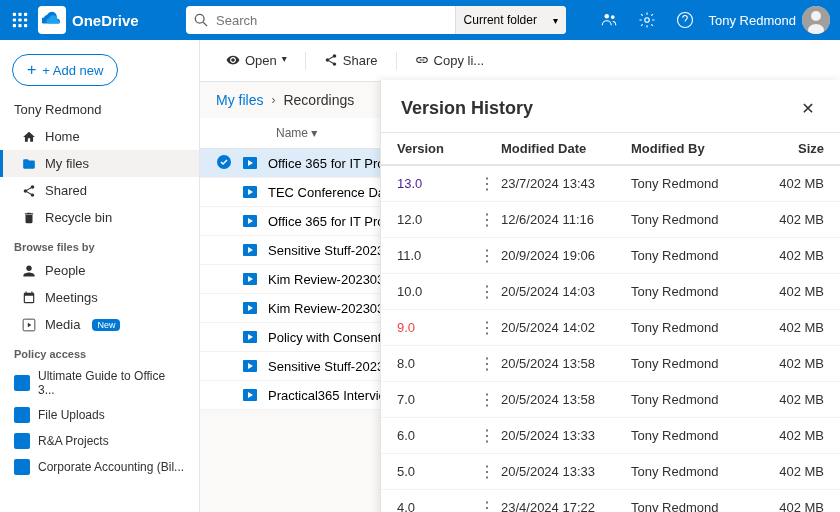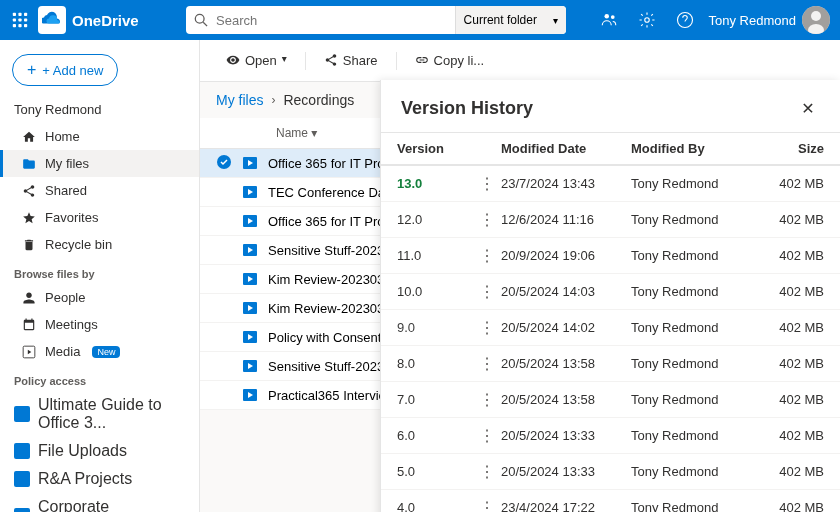--- a/index.html
+++ b/index.html
@@ -32,21 +32,21 @@
 
     
     .sidebar { width: 200px; background: white; padding: 10px 0; overflow-y: auto; border-right: 1px solid #e5e5e5; flex-shrink: 0; }
     .add-new-btn { margin: 4px 12px 10px; background: white; border: 1.5px solid #0078d4; border-radius: 20px; padding: 6px 14px; color: #0078d4; font-size: 13px; cursor: pointer; display: flex; align-items: center; gap: 6px; }
     .sidebar-user { padding: 6px 14px; font-size: 13px; color: #323130; font-weight: 500; }
     .sidebar-item { display: flex; align-items: center; gap: 8px; padding: 6px 18px; cursor: pointer; color: #323130; font-size: 13px; border-left: 3px solid transparent; }
     .sidebar-item.active { background: #f3f2f1; border-left: 3px solid #0078d4; font-weight: 500; }
     .sidebar-section { padding: 10px 14px 4px; font-size: 11px; font-weight: 600; color: #605e5c; text-transform: none; }
     .sidebar-item-icon { width: 16px; display: flex; align-items: center; justify-content: center; flex-shrink: 0; }
     .badge-new { background: #0078d4; color: white; font-size: 9px; padding: 1px 5px; border-radius: 4px; margin-left: 4px; }
-    .quick-item { display: flex; align-items: center; gap: 8px; padding: 5px 14px; cursor: pointer; color: #323130; font-size: 16px; }
+    .quick-item { display: flex; align-items: center; gap: 8px; padding: 5px 14px; cursor: pointer; color: #323130; font-size: 12px; }
     .quick-icon { width: 16px; height: 16px; border-radius: 2px; flex-shrink: 0; }
 
     
     .content-area { flex: 1; display: flex; flex-direction: column; background: #faf9f8; overflow: hidden; }
     .toolbar { display: flex; align-items: center; gap: 8px; padding: 8px 16px; background: white; border-bottom: 1px solid #e5e5e5; }
     .toolbar-btn { display: flex; align-items: flex-start; gap: 5px; padding: 5px 10px; border: none; background: none; cursor: pointer; font-size: 13px; color: #323130; border-radius: 4px; }
     .toolbar-sep { width: 1px; height: 18px; background: #e5e5e5; }
 
     .breadcrumb { display: flex; align-items: center; gap: 8px; padding: 10px 16px; font-size: 14px; color: #323130; }
     .breadcrumb-link { color: #0078d4; cursor: pointer; }
@@ -183,28 +183,20 @@
       <span class="sidebar-item-icon">
         <svg width="14" height="14" viewBox="0 0 24 24" fill="#323130">
             <path d="M18 16.08c-.76 0-1.44.3-1.96.77L8.91 12.7c.05-.23.09-.46.09-.7s-.04-.47-.09-.7l7.05-4.11c.54.5 1.25.81 2.04.81 1.66 0 3-1.34 3-3s-1.34-3-3-3-3 1.34-3 3c0 .24.04.47.09.7L8.04 9.81C7.5 9.31 6.79 9 6 9c-1.66 0-3 1.34-3 3s1.34 3 3 3c.79 0 1.5-.31 2.04-.81l7.12 4.16c-.05.21-.08.43-.08.65 0 1.61 1.31 2.92 2.92 2.92 1.61 0 2.92-1.31 2.92-2.92s-1.31-2.92-2.92-2.92z"></path>
           </svg>
       </span>
       <span>Shared</span>
     </div>
     <div class="sidebar-item">
       <span class="sidebar-item-icon">
         <svg width="14" height="14" viewBox="0 0 24 24" fill="#323130">
-            <path d="M12 17.27L18.18 21l-1.64-7.03L22 9.24l-7.19-.61L12 2 9.19 8.63 2 9.24l5.46 4.73L5.82 21z"></path>
-          </svg>
-      </span>
-      <span>Favorites</span>
-    </div>
-    <div class="sidebar-item">
-      <span class="sidebar-item-icon">
-        <svg width="14" height="14" viewBox="0 0 24 24" fill="#323130">
             <path d="M6 19c0 1.1.9 2 2 2h8c1.1 0 2-.9 2-2V7H6v12zM19 4h-3.5l-1-1h-5l-1 1H5v2h14V4z"></path>
           </svg>
       </span>
       <span>Recycle bin</span>
     </div>
 
     <div class="sidebar-section">Browse files by</div>
 
     <div class="sidebar-item">
       <span class="sidebar-item-icon">
@@ -410,21 +402,21 @@
       <div class="vt-header">
         <div class="vt-col-version">Version</div>
         <div class="vt-dots"></div>
         <div class="vt-col-date">Modified Date</div>
         <div class="vt-col-by">Modified By</div>
         <div class="vt-col-size">Size</div>
       </div>
 
       <div id="version-rows-container">
           <div class="vt-row">
-    <div class="vt-col-version" style="color:#15803d;font-weight:700">13.0</div>
+    <div class="vt-col-version" style="color:#4c1d95;font-weight:400">13.0</div>
     <div class="vt-dots">⋮</div>
     <div class="vt-col-date">23/7/2024 13:43</div>
     <div class="vt-col-by">Tony Redmond</div>
     <div class="vt-col-size">402 MB</div>
   </div>
           <div class="vt-row">
     <div class="vt-col-version" style="color:#323130;font-weight:400">12.0</div>
     <div class="vt-dots">⋮</div>
     <div class="vt-col-date">12/6/2024 11:16</div>
     <div class="vt-col-by">Tony Redmond</div>
@@ -438,21 +430,21 @@
     <div class="vt-col-size">402 MB</div>
   </div>
           <div class="vt-row">
     <div class="vt-col-version" style="color:#323130;font-weight:400">10.0</div>
     <div class="vt-dots">⋮</div>
     <div class="vt-col-date">20/5/2024 14:03</div>
     <div class="vt-col-by">Tony Redmond</div>
     <div class="vt-col-size">402 MB</div>
   </div>
           <div class="vt-row">
-    <div class="vt-col-version" style="color:#404040;font-weight:400">9.0</div>
+    <div class="vt-col-version" style="color:#ef4444;font-weight:400">9.0</div>
     <div class="vt-dots">⋮</div>
     <div class="vt-col-date">20/5/2024 14:02</div>
     <div class="vt-col-by">Tony Redmond</div>
     <div class="vt-col-size">402 MB</div>
   </div>
           <div class="vt-row">
     <div class="vt-col-version" style="color:#323130;font-weight:400">8.0</div>
     <div class="vt-dots">⋮</div>
     <div class="vt-col-date">20/5/2024 13:58</div>
     <div class="vt-col-by">Tony Redmond</div>

